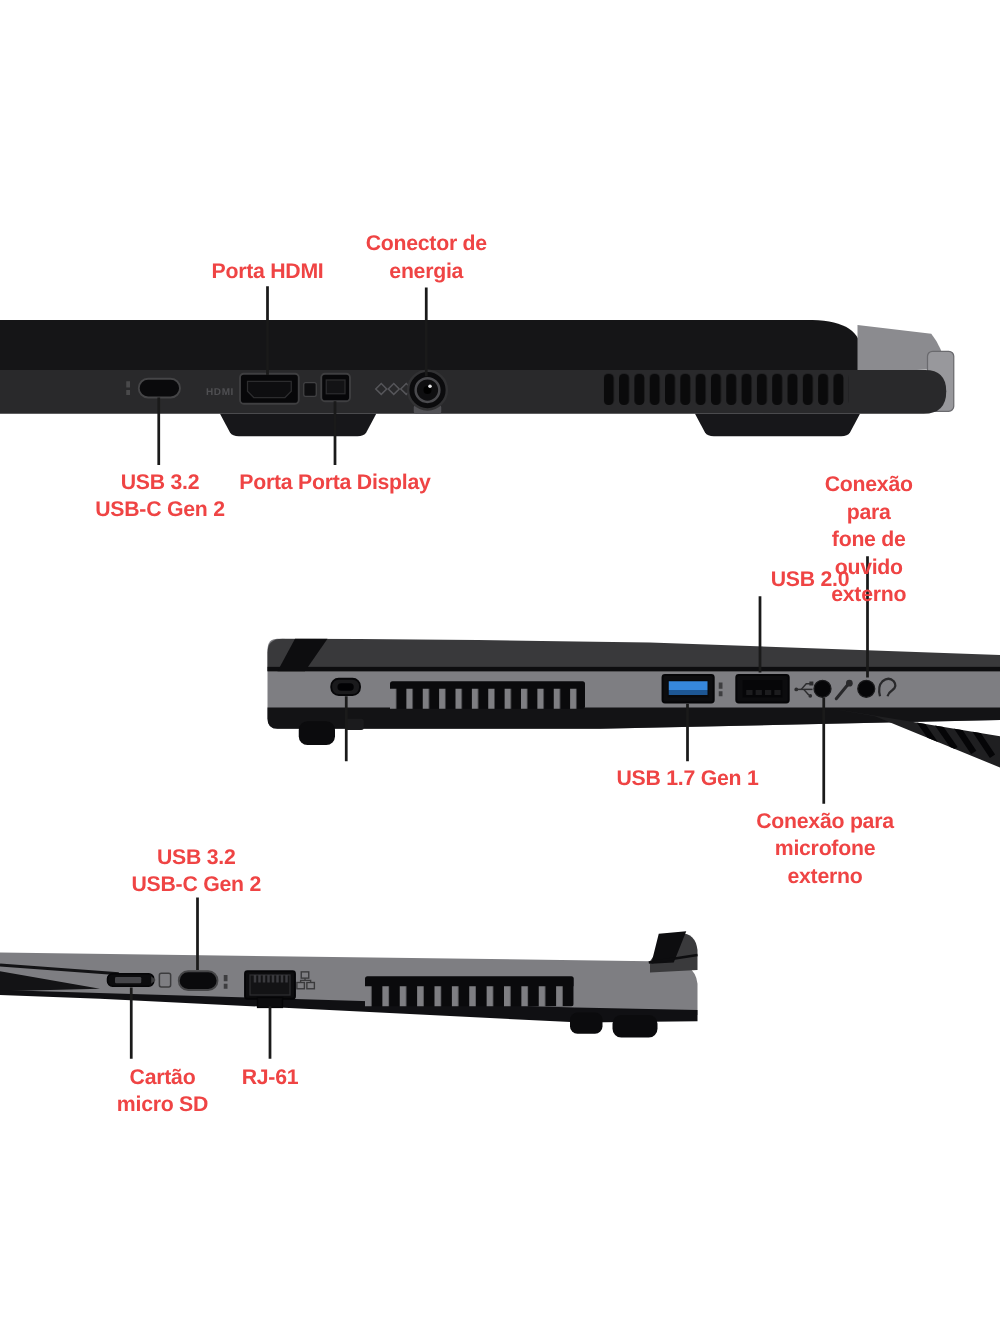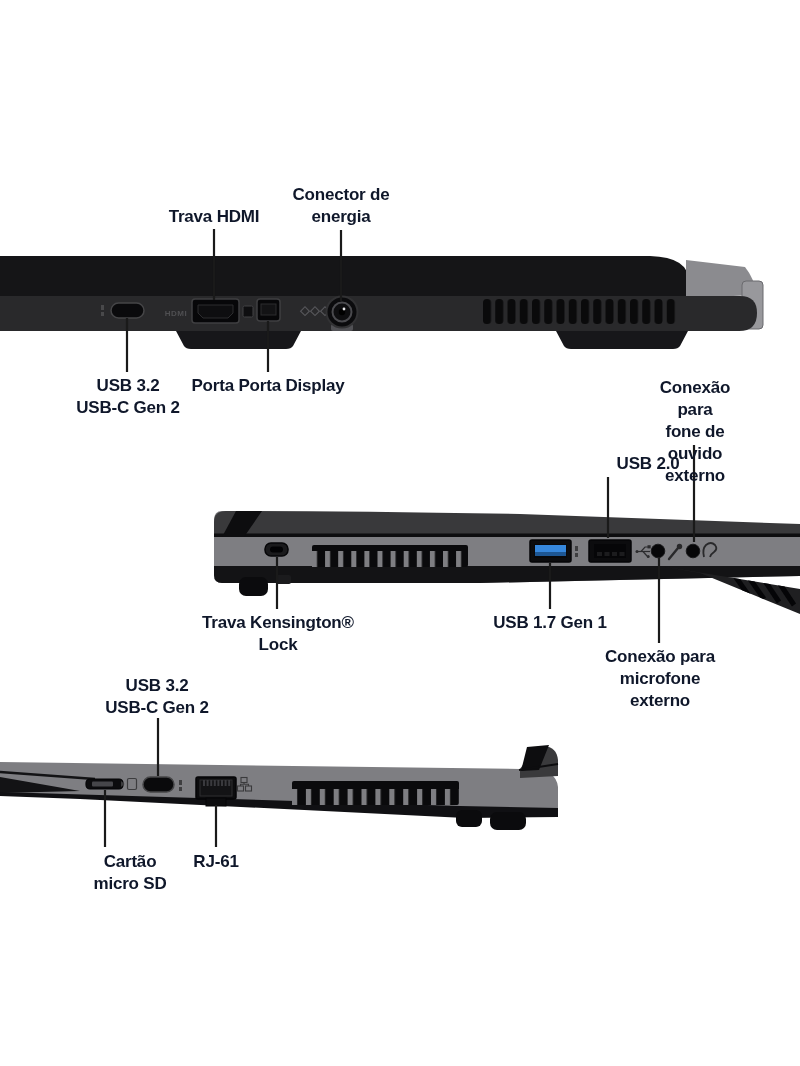--- a/index.html
+++ b/index.html
@@ -5,21 +5,21 @@
   html,body { margin:0; padding:0; background:#ffffff; }
   .canvas {
     position:relative; width:800px; height:1066px; background:#ffffff;
     overflow:hidden; font-family:"Liberation Sans", sans-serif;
   }
   .art { position:absolute; left:0; top:0; }
   .lbl {
     position:absolute; transform:translateX(-50%);
     text-align:center; white-space:pre-line;
     font-weight:700; font-size:17px; line-height:22px;
-    color:#0f172a; letter-spacing:-0.2px;
+    color:#ef4444; letter-spacing:-0.2px;
   }
   .ldr { stroke:#1a1a1a; stroke-width:2.2; }
 </style>
 </head>
 <body>
 
 <div class="canvas">
 
   <svg class="art" width="800" height="1066" viewBox="0 0 800 1066">
     <defs>
@@ -185,33 +185,31 @@
       </g>
       <rect x="456" y="810" width="26" height="17" rx="6" fill="#0b0b0d"></rect>
       <rect x="490" y="812" width="36" height="18" rx="7" fill="#0b0b0d"></rect>
 
       <line class="ldr" x1="158" y1="718" x2="158" y2="776"></line>
       <line class="ldr" x1="105" y1="790" x2="105" y2="847"></line>
       <line class="ldr" x1="216" y1="805" x2="216" y2="847"></line>
     </g>
   </svg>
 
-  <div class="lbl" style="left:214px; top:206px;">Trava HDMI</div>
+  <div class="lbl" style="left:214px; top:206px;">Porta HDMI</div>
   <div class="lbl" style="left:341px; top:184px;">Conector de
 energia</div>
   <div class="lbl" style="left:128px; top:375px;">USB 3.2
 USB-C Gen 2</div>
   <div class="lbl" style="left:268px; top:375px;">Porta Porta Display</div>
 
   <div class="lbl" style="left:695px; top:377px;">Conexão para
 fone de ouvido
 externo</div>
   <div class="lbl" style="left:608px; top:453px;margin-left:40px;">USB 2.0</div>
-  <div class="lbl" style="left:278px; top:612px;">Trava Kensington®
-Lock</div>
   <div class="lbl" style="left:550px; top:612px;">USB 1.7 Gen 1</div>
   <div class="lbl" style="left:660px; top:646px;">Conexão para
 microfone externo</div>
 
   <div class="lbl" style="left:157px; top:675px;">USB 3.2
 USB-C Gen 2</div>
   <div class="lbl" style="left:106px; top:851px;margin-left:24px;">Cartão
 micro SD</div>
   <div class="lbl" style="left:216px; top:851px;">RJ-61</div>
 

